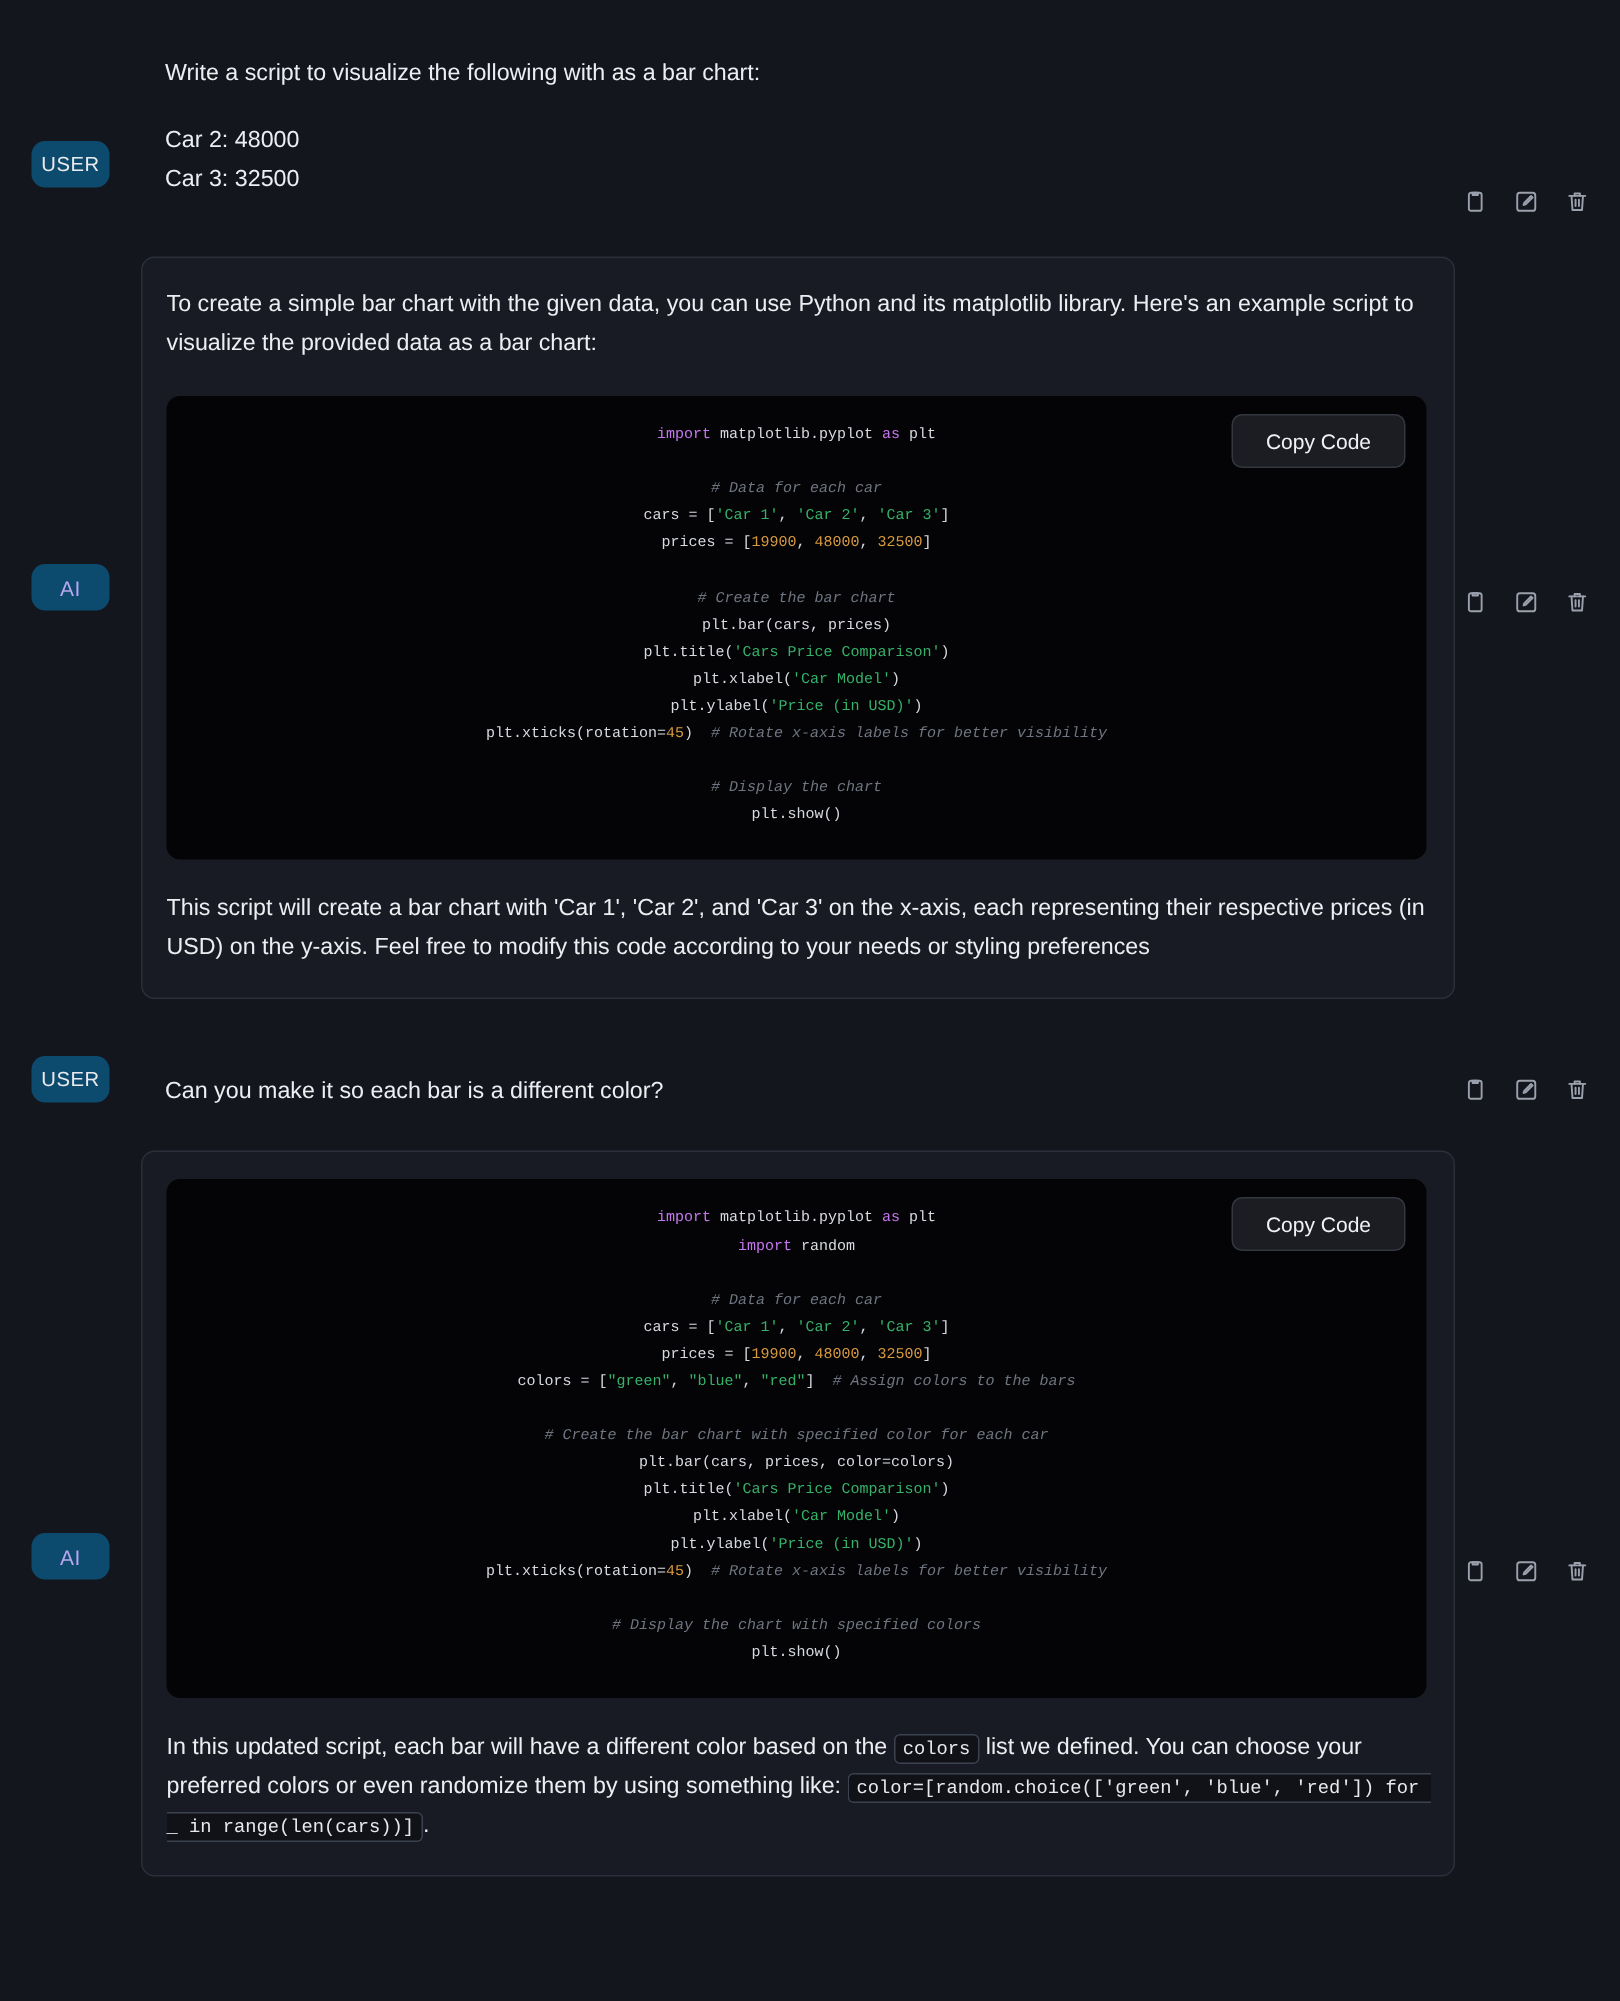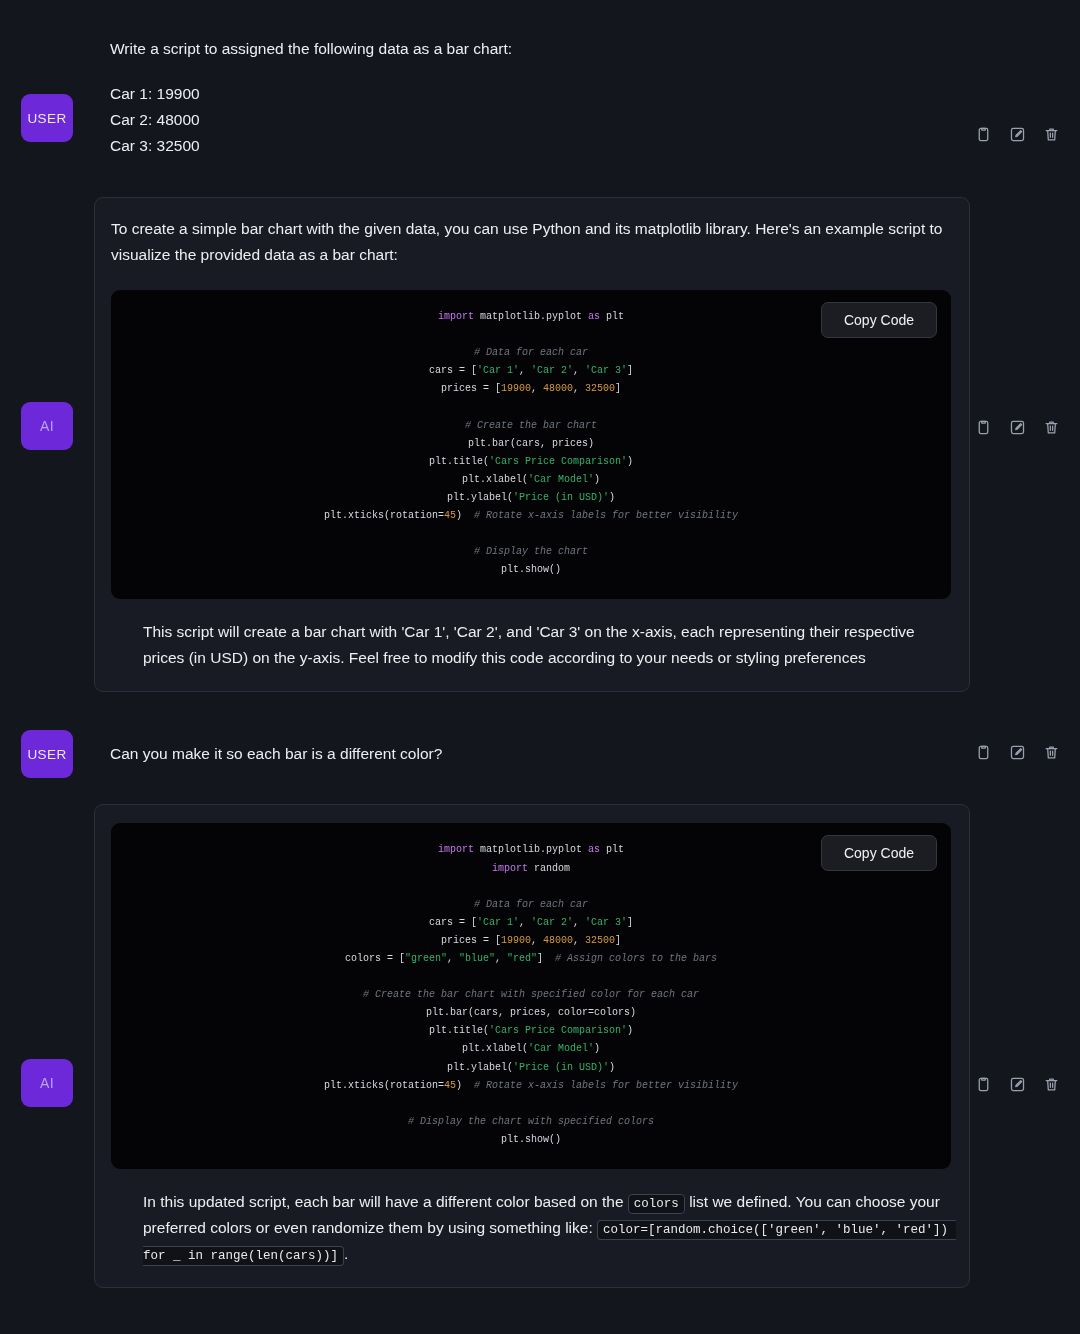--- a/index.html
+++ b/index.html
@@ -32,23 +32,23 @@
 
   .gutter {
     width: 94px;
     flex: 0 0 94px;
     display: flex;
     justify-content: center;
   }
 
   .badge {
     width: 52px;
-    height: 48px;
+    height: 31px;
     border-radius: 9px;
-    background: #6d28d9;
+    background: #0c4a6e;
     display: flex;
     align-items: center;
     justify-content: center;
     font-size: 13.5px;
     letter-spacing: .4px;
     color: #e9eaee;
   }
   .badge.ai {
     color: #b9a6f0;
     font-size: 14px;
@@ -91,21 +91,21 @@
     border-radius: 9px;
     padding: 18px 18px 20px 16px;
   }
 
   .para {
     font-size: 15.5px;
     line-height: 26px;
     color: #eceef2;
   }
   .para + .codeblock { margin-top: 22px; }
-  .codeblock + .para { margin-top: 20px; margin-left: 32px; }
+  .codeblock + .para { margin-top: 20px; }
 
   code.inline {
     font-family: "Liberation Mono", monospace;
     font-size: 12.5px;
     background: #101218;
     border: 1px solid #3d4250;
     border-radius: 4px;
     padding: 2px 5px;
     color: #e7e9ee;
     white-space: pre-wrap;
@@ -155,23 +155,22 @@
 <body>
 
 <div class="page">
 
   <div class="msg-row" style="margin-top:16px;">
     <div class="gutter">
       <div class="badge" style="margin-top:60px;">USER</div>
     </div>
     <div class="body-col">
       <div class="user-text">
-        <div>Write a script to assigned the following data as a bar chart:</div>
+        <div>Write a script to visualize the following with as a bar chart:</div>
         <span class="blank"></span>
-        <div>Car 1: 19900</div>
         <div>Car 2: 48000</div>
         <div>Car 3: 32500</div>
       </div>
     </div>
     <div class="actions" style="top:92px;">
       <span class="act-ico">
         <svg viewBox="0 0 24 24" fill="none" stroke="currentColor" stroke-width="1.8" stroke-linecap="round" stroke-linejoin="round">
             <rect x="6" y="3.5" width="12" height="17" rx="2"></rect>
             <path d="M9.5 3.5h5v2.2h-5z"></path>
           </svg>

